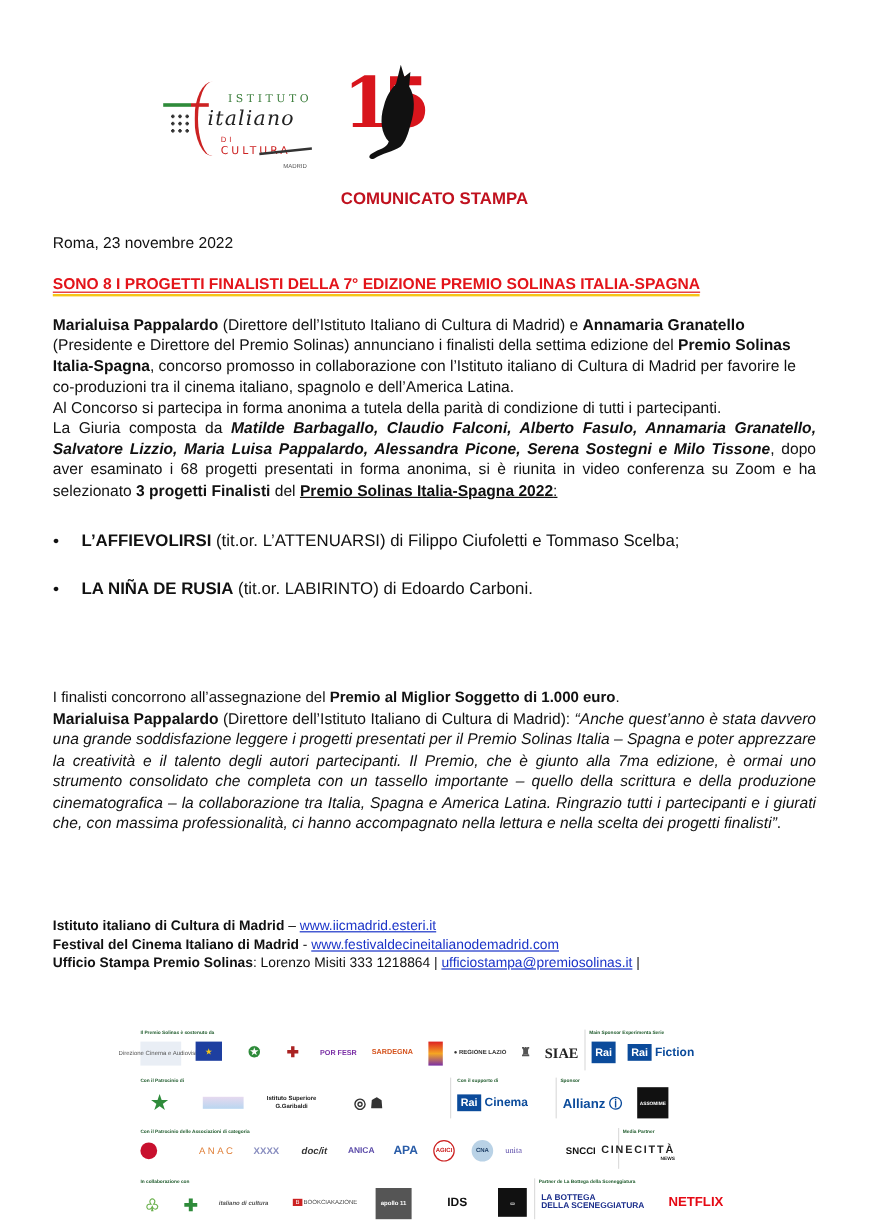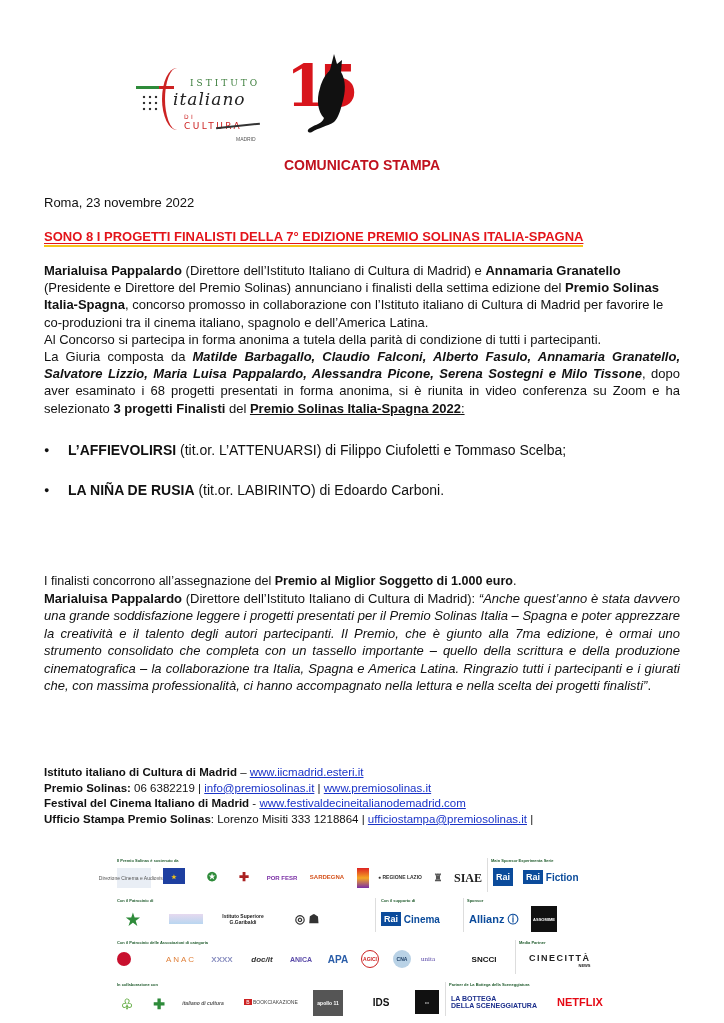--- a/index.html
+++ b/index.html
@@ -117,23 +117,20 @@
     <span>I finalisti concorrono all’assegnazione del </span><span class="b">Premio al Miglior Soggetto di 1.000 euro</span><span>.</span>
   </div>
 
   <div class="quote">
     <span class="b">Marialuisa Pappalardo</span><span> (Direttore dell’Istituto Italiano di Cultura di Madrid): </span><span class="i">“Anche quest’anno è stata davvero una grande soddisfazione leggere i progetti presentati per il Premio Solinas Italia – Spagna e poter apprezzare la creatività e il talento degli autori partecipanti.  Il Premio, che è giunto alla 7ma edizione, è ormai uno strumento consolidato che completa con un tassello importante – quello della scrittura e della produzione cinematografica – la collaborazione tra Italia, Spagna e America Latina. Ringrazio tutti i partecipanti e i giurati che, con massima professionalità, ci hanno accompagnato nella lettura e nella scelta dei progetti finalisti”</span><span>.</span>
   </div>
 
   <div class="contacts">
     <div>
       <span class="b">Istituto italiano di Cultura di Madrid</span><span> – </span><a>www.iicmadrid.esteri.it</a>
-    </div>
-    <div>
-      <span class="b">Premio Solinas:</span><span> 06 6382219 | </span><a>info@premiosolinas.it</a> | <a>www.premiosolinas.it</a>
     </div>
     <div>
       <span class="b">Festival del Cinema Italiano di Madrid</span><span> - </span><a>www.festivaldecineitalianodemadrid.com</a>
     </div>
     <div>
       <span class="b">Ufficio Stampa Premio Solinas</span><span>: Lorenzo Misiti 333 1218864 | </span><a>ufficiostampa@premiosolinas.it</a><span> |</span>
     </div>
   </div>
 
   <div class="sponsors">
@@ -186,21 +183,21 @@
       <div class="slogo" style="left:52px;top:12px;width:32px;height:14px;color:#e0803a;font-size:8px;font-weight:normal;letter-spacing:2px;">ANAC</div>
       <div class="slogo" style="left:96px;top:12px;width:26px;height:14px;color:#8a8fc0;font-size:8px;">XXXX</div>
       <div class="slogo" style="left:134px;top:12px;width:30px;height:14px;color:#333;font-size:8px;font-style:italic;">doc/it</div>
       <div class="slogo" style="left:172px;top:12px;width:32px;height:14px;color:#5a4aa8;font-size:7px;">ANICA</div>
       <div class="slogo" style="left:210px;top:10px;width:30px;height:18px;color:#2a5da8;font-size:10px;">APA</div>
       <div class="slogo" style="left:248px;top:10px;width:18px;height:18px;border:1px solid #c22;border-radius:50%;color:#c22;font-size:5px;">AGICI</div>
       <div class="slogo" style="left:280px;top:10px;width:18px;height:18px;border-radius:50%;background:#b9d2e6;color:#1d3f66;font-size:5px;">CNA</div>
       <div class="slogo" style="left:300px;top:12px;width:30px;height:14px;color:#5a4aa8;font-size:7px;font-weight:normal;font-family:'Liberation Serif',serif;">unita</div>
       <div class="slogo" style="left:354px;top:12px;width:34px;height:14px;color:#111;font-size:8px;">SNCCI</div>
       <div class="sep" style="left:402px;top:0;height:34px;"></div>
-      <div class="slogo" style="left:416px;top:10px;height:20px;color:#222;font-size:9px;letter-spacing:1.5px;flex-direction:column;align-items:flex-end;">CINECITTÀ<span style="font-size:4px;letter-spacing:0;">NEWS</span></div>
+      <div class="slogo" style="left:388px;top:10px;height:20px;color:#222;font-size:9px;letter-spacing:1.5px;flex-direction:column;align-items:flex-end;">CINECITTÀ<span style="font-size:4px;letter-spacing:0;">NEWS</span></div>
     </div>
 
     <div class="srow" style="top:124px;">
       <span class="slabel" style="left:4px;">In collaborazione con</span>
       <span class="slabel" style="left:336px;">Partner de La Bottega della Sceneggiatura</span>
       <div class="slogo" style="left:6px;top:10px;width:16px;height:24px;color:#6ab04c;font-size:14px;">♧</div>
       <div class="slogo" style="left:38px;top:10px;width:16px;height:24px;color:#2e8b3a;font-size:14px;">✚</div>
       <div class="slogo" style="left:68px;top:10px;width:44px;height:22px;color:#555;font-size:5px;font-style:italic;">italiano di cultura</div>
       <div class="slogo" style="left:132px;top:14px;width:52px;height:12px;color:#444;font-size:5px;font-weight:normal;"><span style="background:#c22;color:#fff;padding:0 2px;">B</span>&nbsp;BOOKCIAKAZIONE</div>
       <div class="slogo" style="left:200px;top:8px;width:30px;height:26px;background:#555;color:#fff;font-size:5px;">apollo 11</div>

